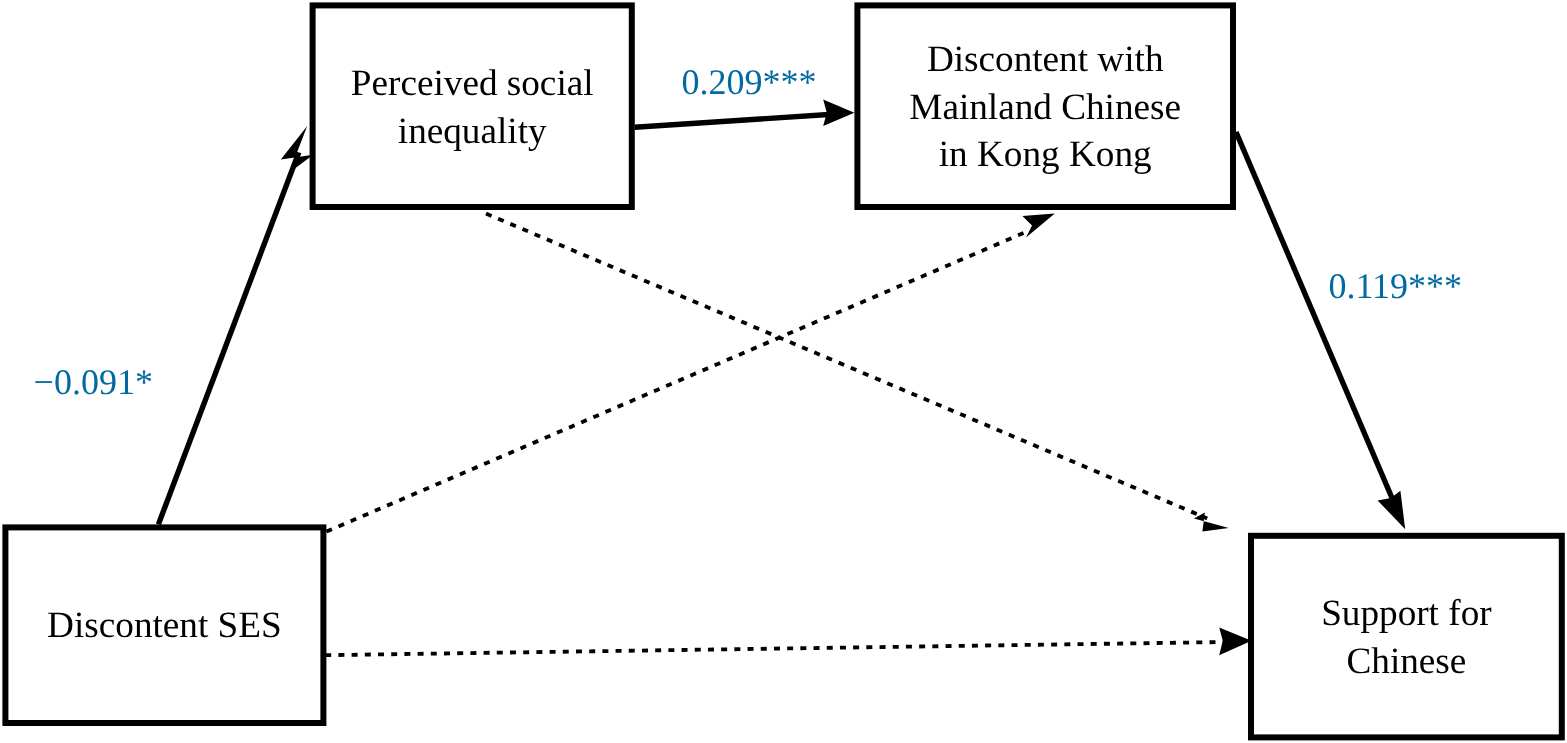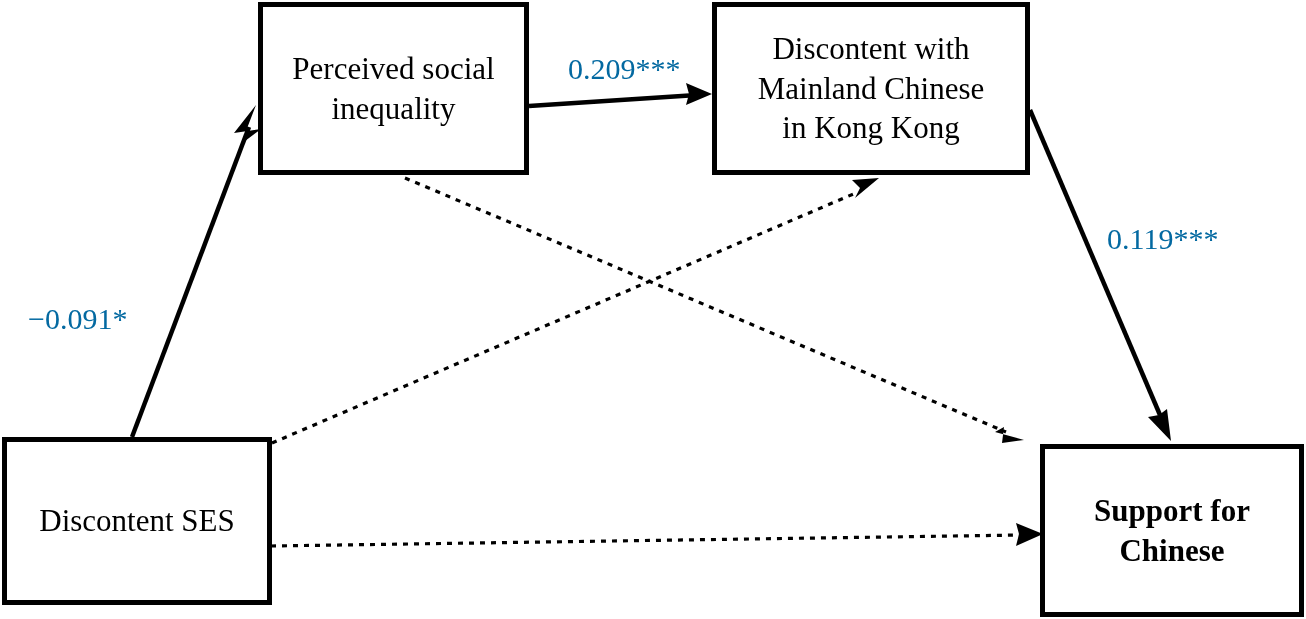--- a/index.html
+++ b/index.html
@@ -116,21 +116,21 @@
   <div class="node-label" style="left:712px; top:2px; width:318px; height:173px;justify-content:center;">
     <span>Discontent with</span>
     <span>Mainland Chinese</span>
     <span>in Kong Kong</span>
   </div>
 
   <div class="node-label" style="left:2px; top:437px; width:270px; height:168px;">
     <span>Discontent SES</span>
   </div>
 
-  <div class="node-label" style="left:1040px; top:444px; width:264px; height:173px;font-weight:bold;">
+  <div class="node-label" style="left:1040px; top:444px; width:264px; height:173px;">
     <span>Support for</span>
     <span>Chinese</span>
   </div>
 
   <div class="coef-label" style="left:28px; top:302px;">−0.091*</div>
 
   <div class="coef-label" style="left:568px; top:52px;">0.209***</div>
 
   <div class="coef-label" style="left:1107px; top:222px;">0.119***</div>
 

